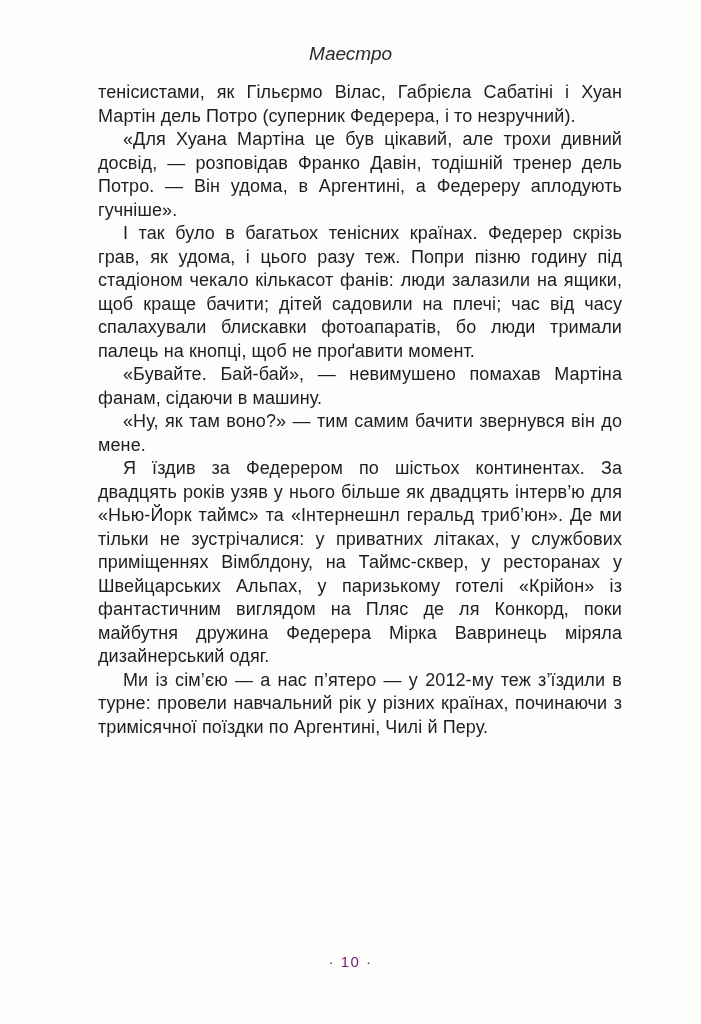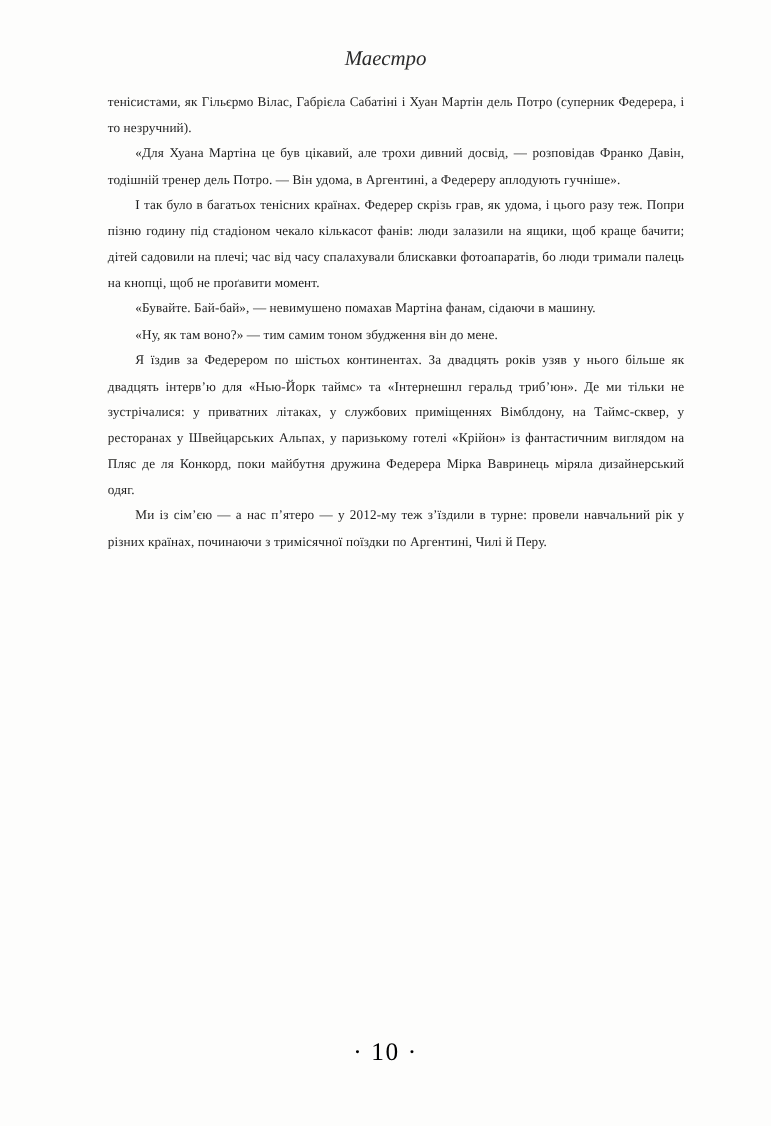--- a/index.html
+++ b/index.html
@@ -5,21 +5,21 @@
   html, body {
     margin: 0;
     padding: 0;
     background: #ffffff;
   }
   .page {
     position: relative;
     width: 701px;
     height: 1024px;
     background: #fdfdfc;
-    font-family: Liberation Serif, serif;
+    font-family: Liberation Sans, sans-serif;
     color: #1e1e1e;
     overflow: hidden;
     margin: 0 auto;
   }
   .running-header {
     position: absolute;
     top: 44px;
     left: 0;
     right: 0;
     text-align: center;
@@ -29,50 +29,50 @@
     color: #2b2b2b;
   }
   .body-text {
     position: absolute;
     top: 81px;
     left: 98px;
     width: 524px;
   }
   .para {
     margin: 0;
-    font-size: 12px;
+    font-size: 18px;
     line-height: 23.5px;
     text-align: justify;
     text-justify: inter-word;
     letter-spacing: 0.1px;
   }
   .para.indent {
     text-indent: 25px;
   }
   .page-number {
     position: absolute;
     bottom: 54px;
     left: 0;
     right: 0;
     text-align: center;
-    font-size: 23px;
+    font-size: 15px;
     letter-spacing: 1.5px;
-    color: #000000;
+    color: #701a75;
   }
 </style>
 </head>
 <body>
 
 <div class="page">
   <div class="running-header">Маестро</div>
 
   <div class="body-text">
       <p class="para">тенісистами, як Гільєрмо Вілас, Габрієла Сабатіні і Хуан Мартін дель Потро (суперник Федерера, і то незручний).</p>
       <p class="para indent">«Для Хуана Мартіна це був цікавий, але трохи дивний досвід, — розповідав Франко Давін, тодішній тренер дель Потро. — Він удома, в Аргентині, а Федереру аплодують гучніше».</p>
       <p class="para indent">І так було в багатьох тенісних країнах. Федерер скрізь грав, як удома, і цього разу теж. Попри пізню годину під стадіоном чекало кількасот фанів: люди залазили на ящики, щоб краще бачити; дітей садовили на плечі; час від часу спалахували блискавки фотоапаратів, бо люди тримали палець на кнопці, щоб не проґавити момент.</p>
       <p class="para indent">«Бувайте. Бай-бай», — невимушено помахав Мартіна фанам, сідаючи в машину.</p>
-      <p class="para indent">«Ну, як там воно?» — тим самим тоном збудження він до мене.</p>
+      <p class="para indent">«Ну, як там воно?» — тим самим бачити звернувся він до мене.</p>
       <p class="para indent">Я їздив за Федерером по шістьох континентах. За двадцять років узяв у нього більше як двадцять інтерв’ю для «Нью-Йорк таймс» та «Інтернешнл геральд триб’юн». Де ми тільки не зустрічалися: у приватних літаках, у службових приміщеннях Вімблдону, на Таймс-сквер, у ресторанах у Швейцарських Альпах, у паризькому готелі «Крійон» із фантастичним виглядом на Пляс де ля Конкорд, поки майбутня дружина Федерера Мірка Вавринець міряла дизайнерський одяг.</p>
       <p class="para indent">Ми із сім’єю — а нас п’ятеро — у 2012-му теж з’їздили в турне: провели навчальний рік у різних країнах, починаючи з тримісячної поїздки по Аргентині, Чилі й Перу.</p>
     </div>
 
   <div class="page-number">· 10 ·</div>
 </div>
 
 </body></html>

